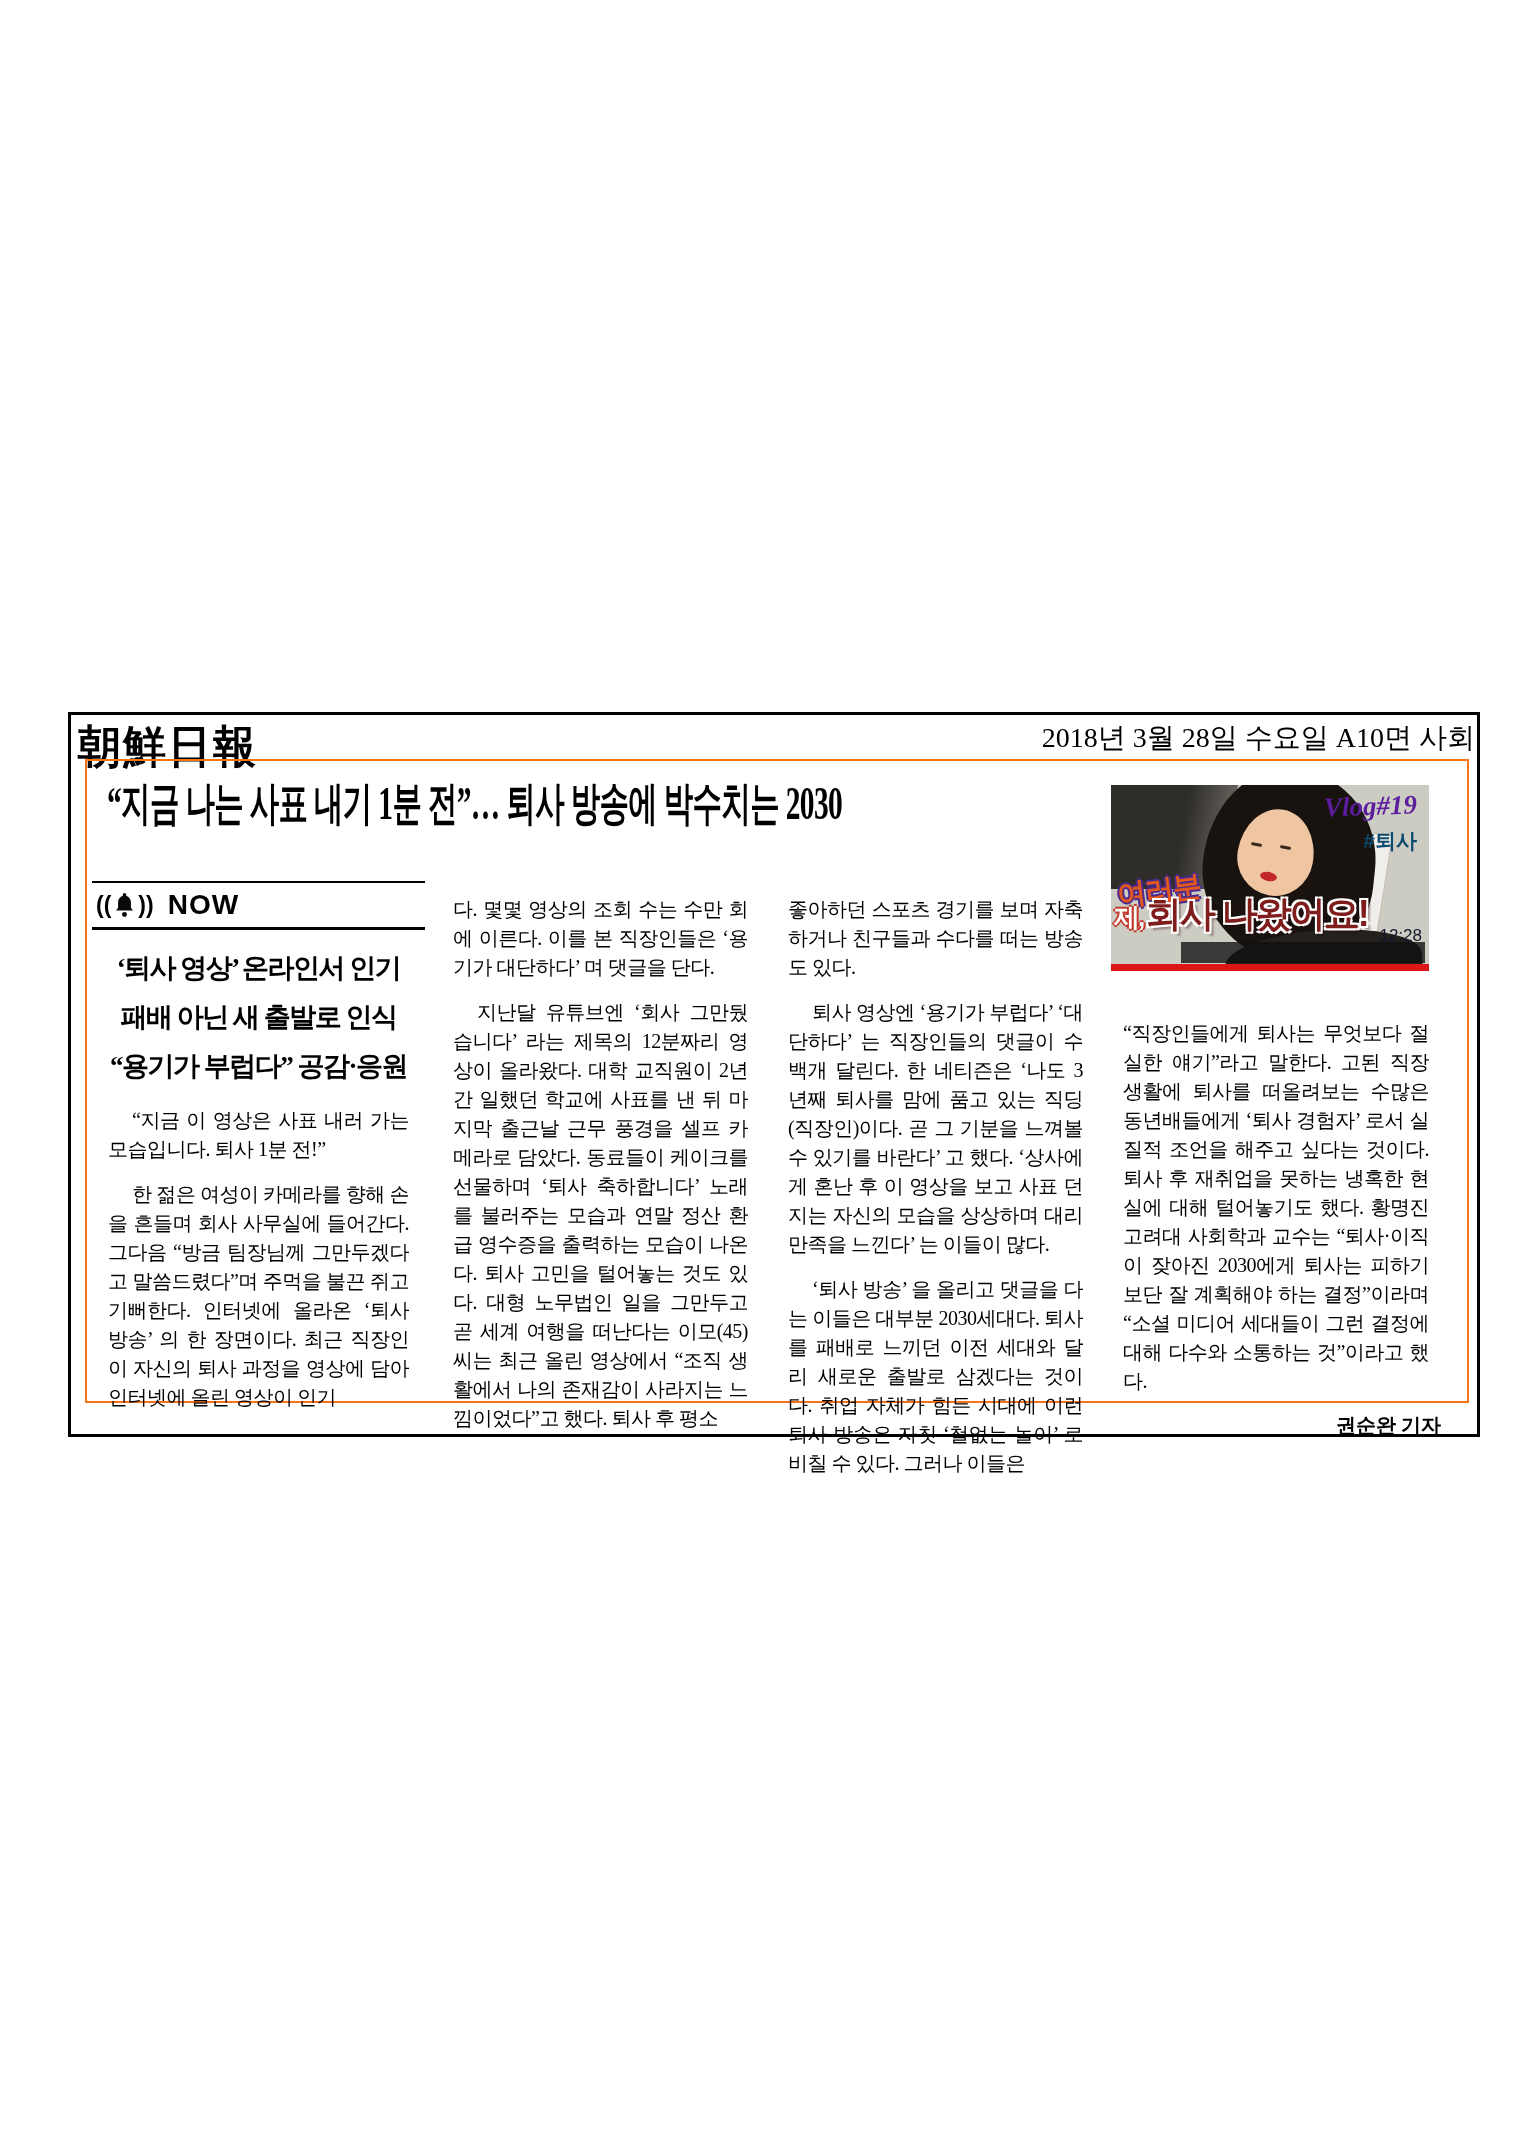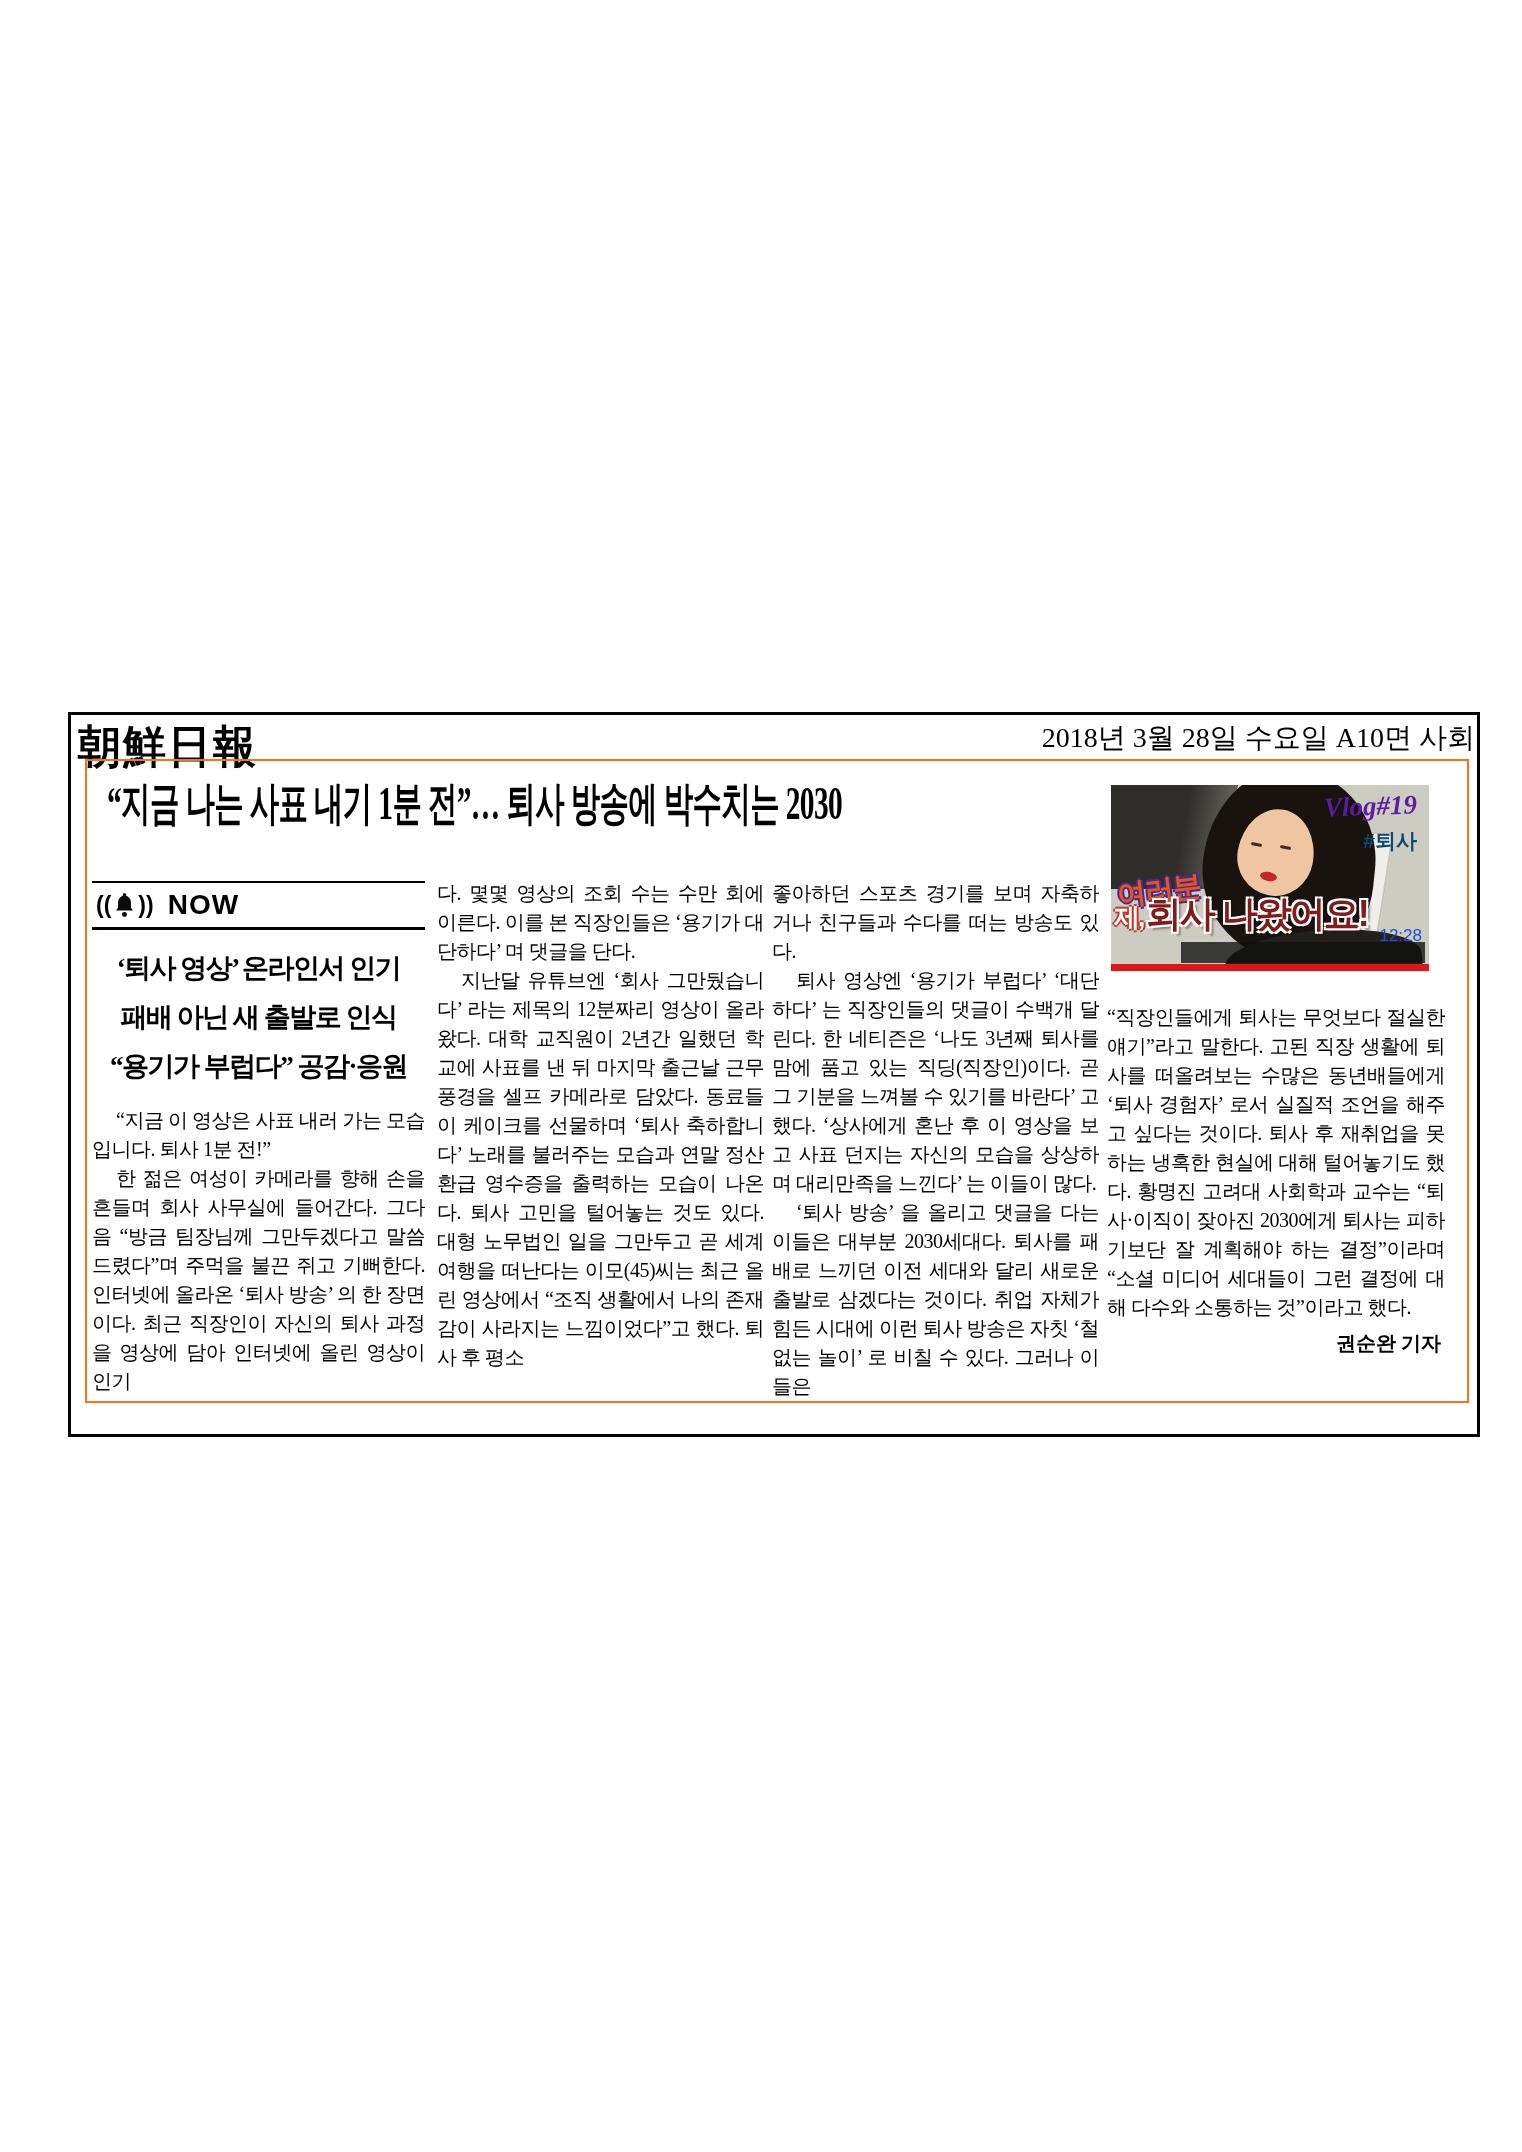--- a/index.html
+++ b/index.html
@@ -63,21 +63,21 @@
   }
 
   
   .col { position: absolute; }
   .col1 { left: 5px;    top: 120px; width: 333px; }
   .col2 { left: 350px;  top: 118px; width: 327px; }
   .col3 { left: 685px;  top: 118px; width: 327px; }
   .col4 { left: 1020px; top: 242px; width: 338px; }
 
   .body-p {
-    margin: 0;
+    margin: 16px;
     font-size: 20px;
     line-height: 29px;
     text-align: justify;
     word-break: break-all;
     letter-spacing: -0.5px;
   }
   .indent { text-indent: 24px; }
 
   
   .kicker {
@@ -218,21 +218,21 @@
   }
   .controlbar {
     position: absolute; left: 22%; right: 4px; bottom: 8px;
     height: 21px;
     background: rgba(15,15,15,0.78);
   }
   .timestamp {
     position: absolute; right: 3px; bottom: 9px;
     font-family: "Liberation Sans", sans-serif;
     font-size: 17px;
-    color: #1d4ed8;
+    color: #0f172a;
     padding: 16px 4px;
     line-height: 20px;
   }
   .progress {
     position: absolute; left: 0; bottom: 0;
     width: 100%; height: 7px;
     background: #dd1718;
   }
 
   

